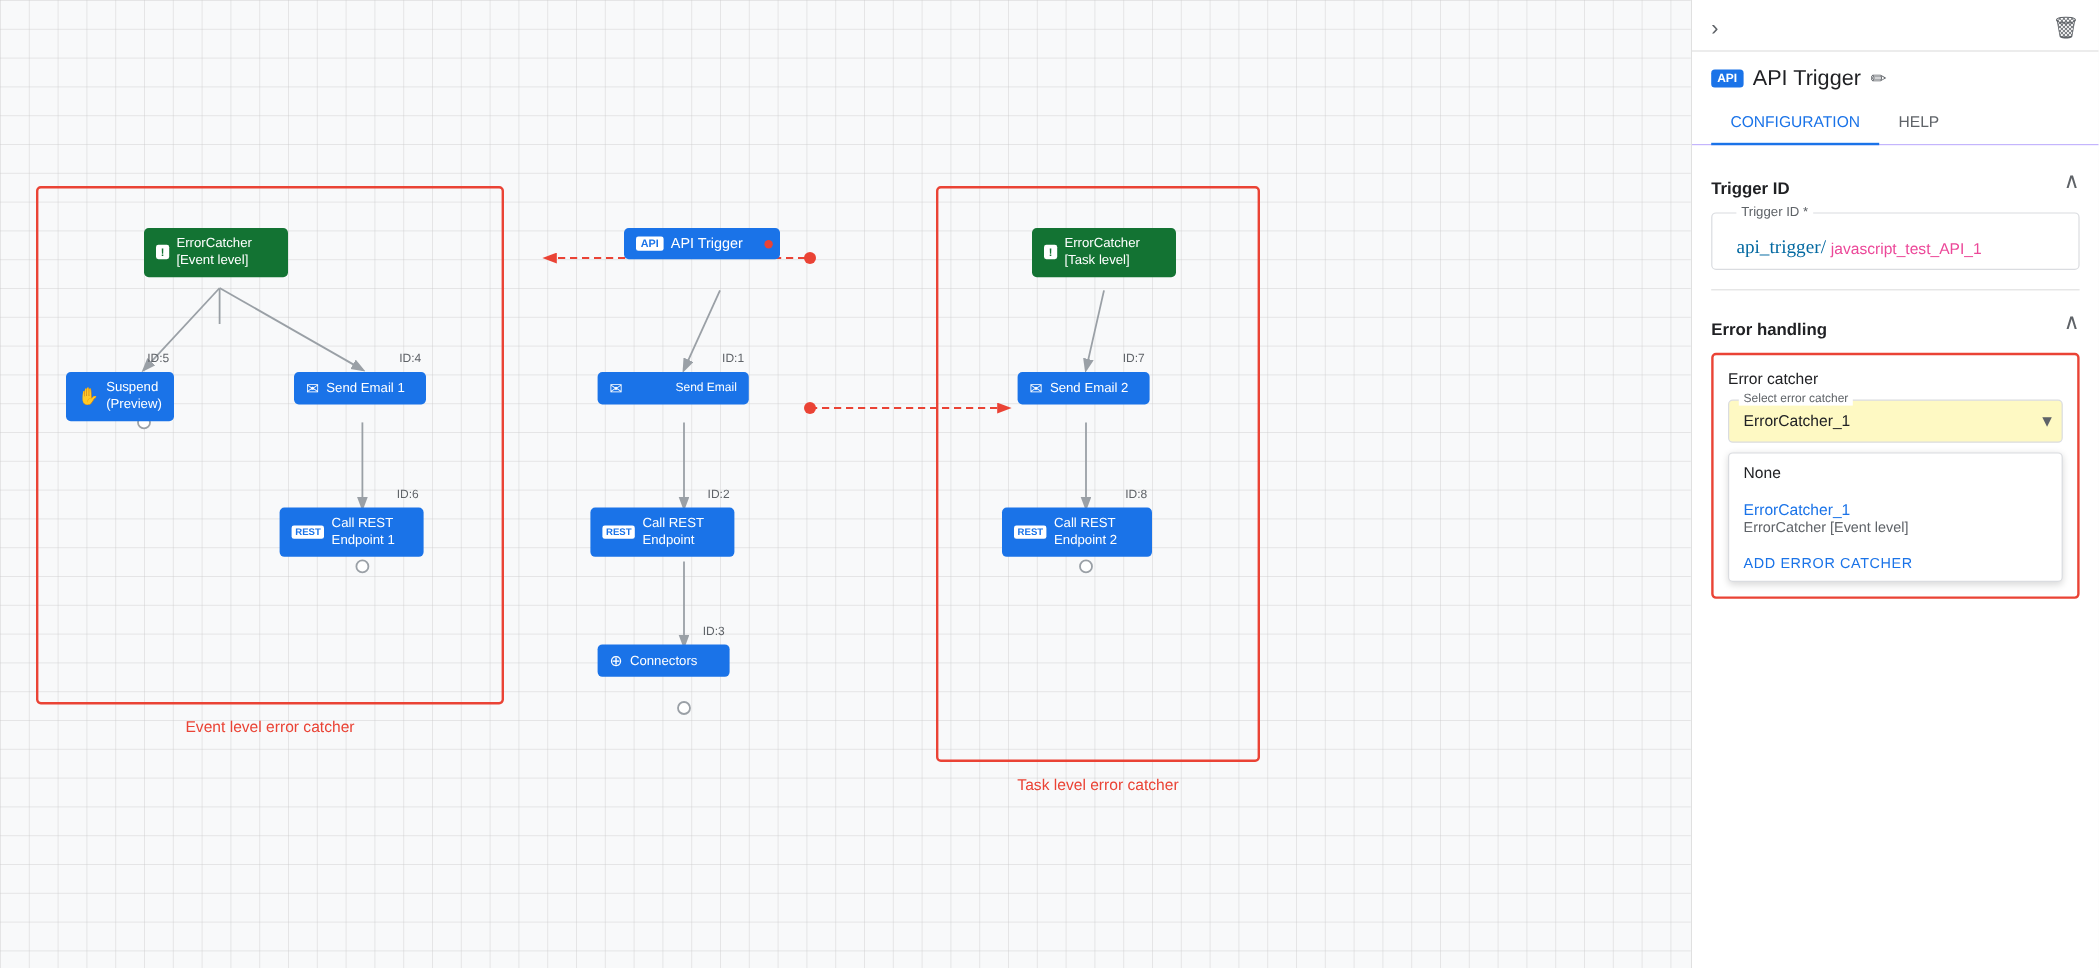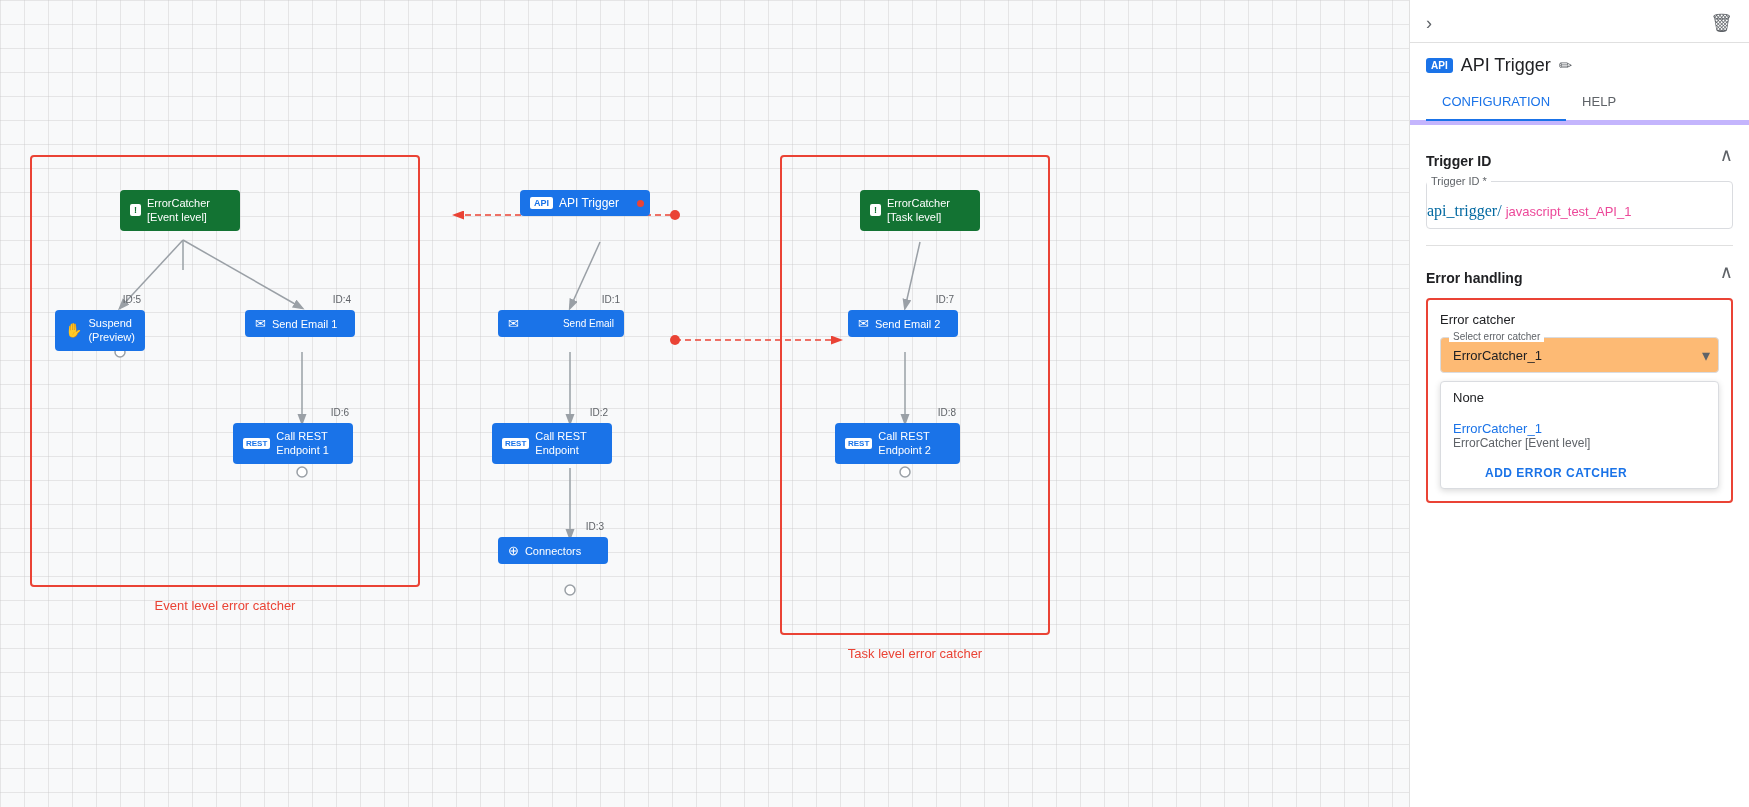--- a/index.html
+++ b/index.html
@@ -60,21 +60,21 @@
 
     .edit-icon {
       color: #5f6368;
       font-size: 16px;
       cursor: pointer;
     }
 
     .panel-tabs {
       display: flex;
       padding: 0 16px;
-      border-bottom: 5px solid #c4b5fd;
+      border-bottom: 1px solid #c4b5fd;
       text-align: right;
     }
 
     .panel-tab {
       padding: 10px 16px;
       font-size: 13px;
       font-weight: 500;
       cursor: pointer;
       color: #5f6368;
       border-bottom: 2px solid transparent;
@@ -107,21 +107,21 @@
 
     .chevron-icon {
       font-size: 18px;
       color: #5f6368;
       cursor: pointer;
     }
 
     .trigger-id-field {
       border: 1px solid #dadce0;
       border-radius: 4px;
-      padding: 8px 0;
+      padding: 8px 20px;
       margin-bottom: 16px;
       position: relative;
     }
 
     .field-label {
       font-size: 11px;
       color: #5f6368;
       position: absolute;
       top: -7px;
       background: white;
@@ -157,21 +157,21 @@
       font-weight: 500;
       color: #202124;
       margin-bottom: 10px;
     }
 
     .select-wrapper {
       position: relative;
       border: 1px solid #dadce0;
       border-radius: 4px;
       padding: 8px 32px 8px 12px;
-      background: #fdba74;
+      background: #fef9c3;
       margin-bottom: 8px;
     }
 
     .select-label {
       font-size: 10px;
       color: #5f6368;
       position: absolute;
       top: -7px;
       left: 8px;
       background: white;
@@ -215,25 +215,24 @@
     .dropdown-item .item-sub {
       color: #5f6368;
       font-size: 12px;
     }
 
     .dropdown-item.with-sub { padding: 6px 12px; }
 
     .add-error-catcher {
       color: #1a73e8;
       font-size: 12px;
-      font-weight: 700;
+      font-weight: 400;
       padding: 8px 12px;
       cursor: pointer;
       letter-spacing: 0.5px;
-      margin-left: 32px;
     }
 
     
     .integration-container {
       position: absolute;
       border: 2px solid #ea4335;
       border-radius: 4px;
     }
 
     .container-label {

